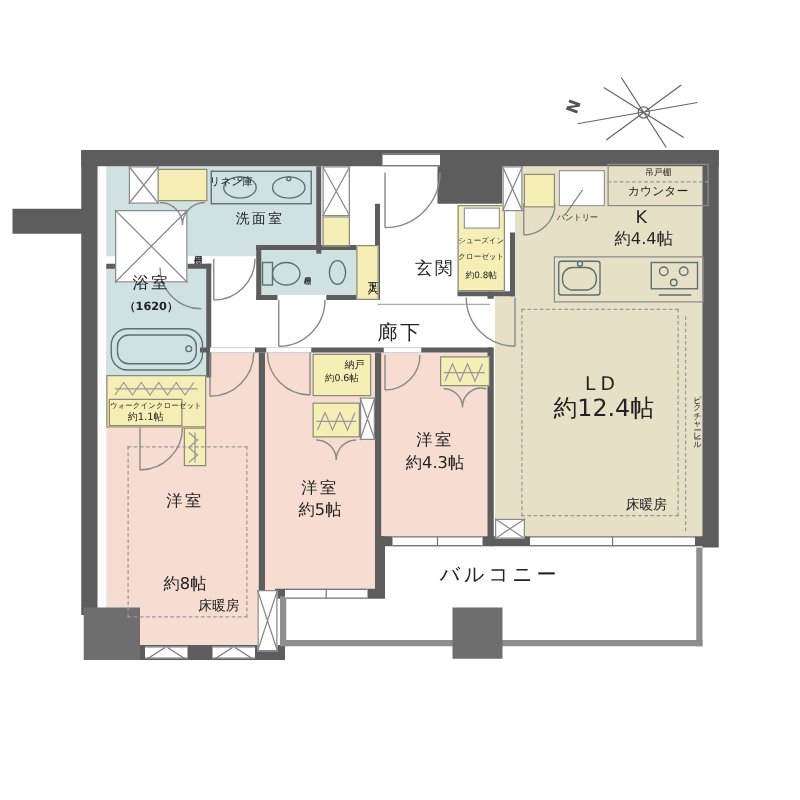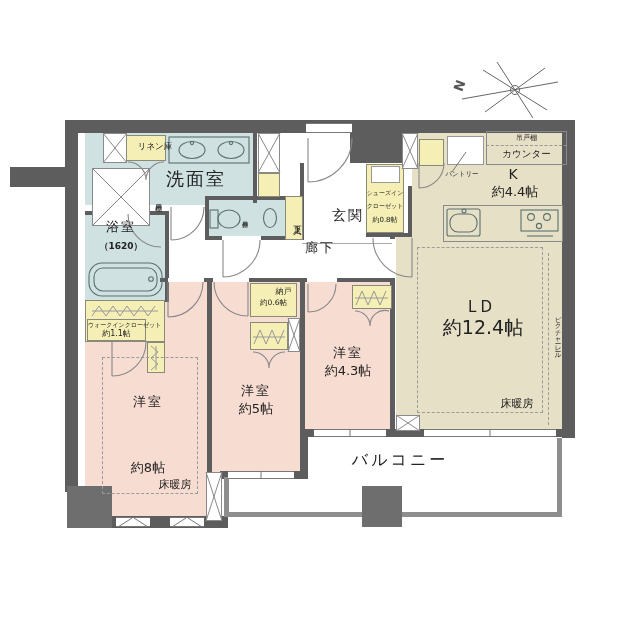--- a/index.html
+++ b/index.html
@@ -167,42 +167,42 @@
       <path d="M 172 527 L 186 518 M 202 527 L 188 518"></path>
       <path d="M 490 429 L 490 437 M 261 471 L 261 479 M 350 429 L 350 437"></path>
       <path d="M 452 172 L 466 152"></path>
     </g>
     <g stroke="#666" stroke-width="1" fill="none">
       <path d="M 462 99 L 558 82 M 497 62 L 533 118 M 483 70 L 547 110 M 545 68 L 485 112"></path>
       <circle cx="515" cy="90" r="4.5"></circle>
     </g>
   </svg>
 
-  <div class="lbl" style="left:110px;top:141px;width:56px;font-size:8.5px;padding-left:17px;">リネン庫</div>
-  <div class="lbl" style="left:160px;top:168px;width:72px;font-size:18px;letter-spacing:2px;">洗面室</div>
+  <div class="lbl" style="left:140px;top:141px;width:56px;font-size:8.5px;padding-left:17px;">リネン庫</div>
+  <div class="lbl" style="left:172px;top:168px;width:72px;font-size:11px;letter-spacing:2px;">洗面室</div>
   <div class="lbl vert" style="left:150px;top:180px;width:11px;height:38px;font-size:7px;">吊戸棚</div>
   <div class="lbl" style="left:95px;top:219px;width:52px;font-size:13px;letter-spacing:2px;">浴室</div>
   <div class="lbl" style="left:95px;top:241px;width:52px;font-size:9px;font-weight:bold;">（1620）</div>
   <div class="lbl" style="left:88px;top:321px;width:57px;font-size:6px;">ウォークインクローゼット</div>
   <div class="lbl" style="left:88px;top:329px;width:57px;font-size:8px;">約1.1帖</div>
   <div class="lbl" style="left:98px;top:394px;width:100px;font-size:13px;letter-spacing:2px;">洋室</div>
   <div class="lbl" style="left:98px;top:413px;width:100px;font-size:13px;margin-top:47px;">約8帖</div>
   <div class="lbl" style="left:148px;top:478px;width:54px;font-size:11px;">床暖房</div>
   <div class="lbl" style="left:214px;top:383px;width:84px;font-size:13px;letter-spacing:2px;">洋室</div>
   <div class="lbl" style="left:214px;top:401px;width:84px;font-size:13px;">約5帖</div>
   <div class="lbl" style="left:250px;top:287px;width:67px;font-size:8px;">納戸</div>
   <div class="lbl" style="left:250px;top:298px;width:47px;font-size:7.5px;text-align:center;">約0.6帖</div>
   <div class="lbl" style="left:306px;top:345px;width:84px;font-size:13px;letter-spacing:2px;">洋室</div>
   <div class="lbl" style="left:306px;top:363px;width:84px;font-size:13px;">約4.3帖</div>
   <div class="lbl" style="left:310px;top:207px;width:76px;font-size:14px;letter-spacing:2px;">玄関</div>
   <div class="lbl vert" style="left:287px;top:199px;width:15px;height:40px;font-size:8.5px;">下足入</div>
   <div class="lbl" style="left:366px;top:189px;width:38px;font-size:6px;">シューズイン</div>
   <div class="lbl" style="left:366px;top:202px;width:38px;font-size:6px;">クローゼット</div>
   <div class="lbl" style="left:366px;top:216px;width:38px;font-size:7px;">約0.8帖</div>
-  <div class="lbl" style="left:294px;top:240px;width:52px;font-size:13px;letter-spacing:2px;">廊下</div>
+  <div class="lbl" style="left:294px;top:256px;width:52px;font-size:16px;letter-spacing:2px;">廊下</div>
   <div class="lbl" style="left:444px;top:171px;width:36px;font-size:6.5px;">パントリー</div>
   <div class="lbl" style="left:486px;top:134px;width:81px;font-size:7px;">吊戸棚</div>
   <div class="lbl" style="left:486px;top:148px;width:81px;font-size:9.5px;">カウンター</div>
   <div class="lbl" style="left:483px;top:166px;width:60px;font-size:14px;">K</div>
   <div class="lbl" style="left:477px;top:184px;width:76px;font-size:13px;">約4.4帖</div>
   <div class="lbl" style="left:450px;top:298px;width:64px;font-size:15px;letter-spacing:4px;">LD</div>
   <div class="lbl" style="left:437px;top:316px;width:92px;font-size:19px;">約12.4帖</div>
   <div class="lbl vert" style="left:551px;top:300px;width:10px;height:66px;font-size:6.5px;">ピクチャーレール</div>
   <div class="lbl" style="left:490px;top:397px;width:54px;font-size:11px;">床暖房</div>
   <div class="lbl" style="left:350px;top:450px;width:100px;font-size:16px;letter-spacing:3px;">バルコニー</div>

